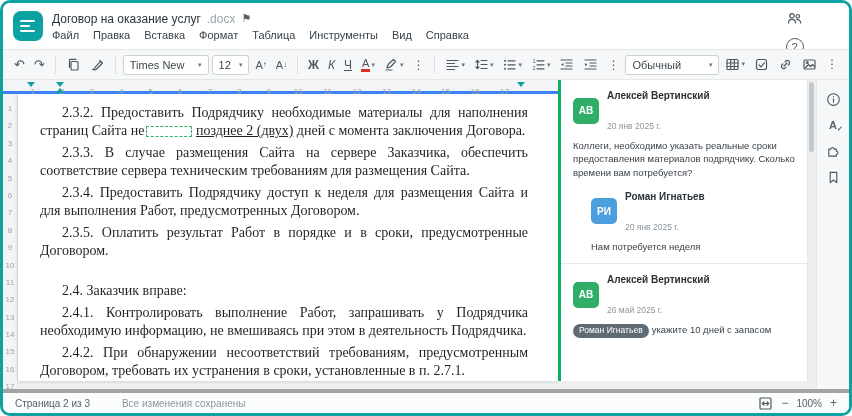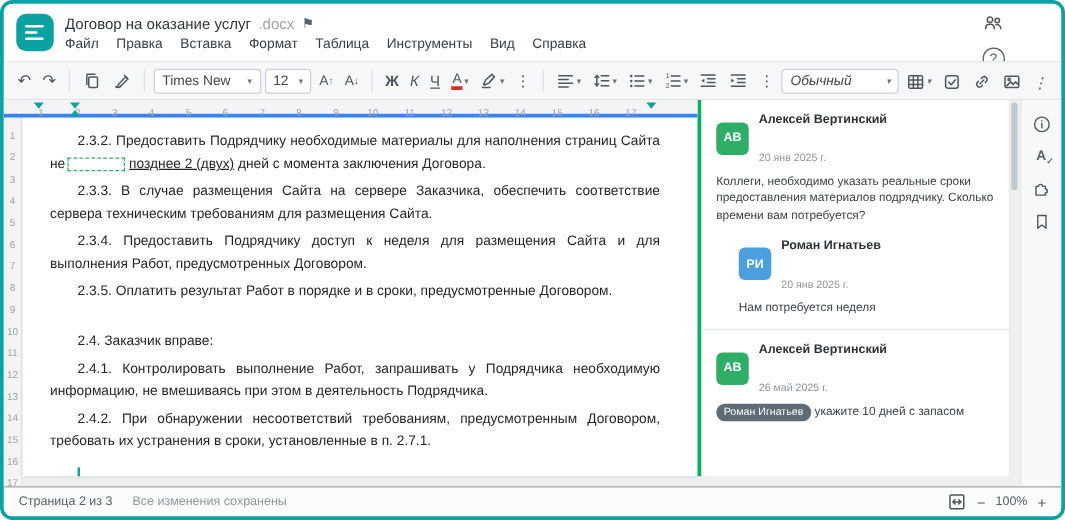--- a/index.html
+++ b/index.html
@@ -37,41 +37,41 @@
              display:flex; align-items:center; padding:0 8px; gap:3px; color:#4D585E; font-size:12px; flex:0 0 auto; }
   .tb-btn { display:flex; align-items:center; gap:1px; padding:2px 3px; border-radius:3px; cursor:default; }
   .glyph { font-size:13px; line-height:1; }
   .caret { font-size:7px; color:#6B767C; }
   .tb-sep { width:1px; height:18px; background:#DDE1E3; margin:0 4px; flex:0 0 auto; }
   .select { display:flex; align-items:center; justify-content:space-between; background:#fff;
             border:1px solid #CBD1D5; border-radius:3px; height:20px; padding:0 6px; font-size:11px; color:#3C474D; }
   .sel-font { width:86px; } .sel-size { width:38px; } .sel-style { width:94px; }
   .b-bold { font-weight:bold; } .b-italic { font-style:italic; } .b-underline { text-decoration:underline; }
   .a-color { font-size:11px; line-height:11px; border-bottom:3px solid #D93025; padding:0 1px; }
-  .tb-right { margin-left:auto; display:flex; align-items:flex-end; gap:3px;font-style:italic; }
+  .tb-right { margin-left:auto; display:flex; align-items:flex-start; gap:3px; }
   .a-small { font-size:11px; } .a-arrow { font-size:8px; margin-left:-1px; }
 
   
   .main { flex:1; display:flex; background:#EDEFF0; min-height:0; }
   .doc-col { flex:1; display:flex; flex-direction:column; min-width:0; }
 
   .ruler-h { height:14px; background:#F3F4F5; border-bottom:3px solid #3b82f6; position:relative; flex:0 0 auto; }
   .hnum { white-space:nowrap; margin-left:15px; }
   .hnum span { display:inline-block; width:29.5px; text-align:center; font-size:8px; color:#9AA3A9; line-height:13px; }
   .mk { position:absolute; width:0; height:0; border-left:4px solid transparent; border-right:4px solid transparent; }
   .mk-down { border-top:5px solid #0CA2A2; top:2px; }
   .mk-up { border-bottom:5px solid #0CA2A2; top:8px; }
 
   .doc-body { flex:1; display:flex; min-height:0; }
   .ruler-v { width:15px; background:#F3F4F5; border-right:1px solid #E4E7E8; padding-top:10px; flex:0 0 auto; }
   .ruler-v span { display:block; height:17.4px; font-size:8px; color:#9AA3A9; text-align:center; }
 
   .canvas { flex:1; min-width:0; padding-bottom:8px; }
   .page { height:100%; background:#fff; box-shadow:0 0 4px rgba(0,0,0,.18); padding:10px 30px 0 22px; overflow:hidden; }
-  .page p { font-family:Liberation Sans, sans-serif; font-size:11px; line-height:18px; color:#1F2326;
+  .page p { font-family:Liberation Serif, serif; font-size:14px; line-height:18px; color:#1F2326;
             text-align:justify; text-indent:22px; margin-bottom:4px; }
   .p-24 { margin-top:22px; }
   .ins { text-decoration:underline; }
   .anchor-box { display:inline-block; width:46px; height:11px; border:1px dashed #2FB36B; vertical-align:middle; margin-left:2px; }
   .cursor { width:2px; height:14px; background:#0CA2A2; margin:12px 0 0 22px; }
 
   
   .comments { width:250px; flex:0 0 auto; display:flex; flex-direction:column; padding-bottom:8px; }
   .comments-inner { flex:1; background:#fff; border-left:3px solid #10AF5F; border-right:1px solid #E6E9EA;
                     padding:10px 12px; overflow:hidden; }
@@ -90,22 +90,22 @@
   .vscroll { width:8px; flex:0 0 auto; padding:2px 1px; }
   .vscroll b { display:block; width:5px; height:70px; background:#C2C8CC; border-radius:3px; }
 
   .side-strip { width:33px; flex:0 0 auto; background:#F7F8F9; border-left:1px solid #E4E7E8;
                 display:flex; flex-direction:column; align-items:center; gap:12px; padding-top:12px; }
   .side-ic { color:#55616A; display:flex; align-items:center; justify-content:center; }
   .spell { font-size:11px; font-weight:bold; color:#55616A; position:relative; }
   .spell .chk { font-size:7px; position:absolute; right:-6px; bottom:-2px; color:#55616A; }
 
   
-  .statusbar { height:24px; background:#FBFCFC; border-top:1px solid #a3a3a3; display:flex; align-items:center;
-               padding:0 12px; font-size:10px; color:#55616A; gap:16px; flex:0 0 auto; }
+  .statusbar { height:24px; background:#FBFCFC; border-top:4px solid #a3a3a3; display:flex; align-items:center;
+               padding:0 12px; font-size:10px; color:#55616A; gap:32px; flex:0 0 auto; }
   .save-status { color:#8D979E; }
   .sb-right { margin-left:auto; display:flex; align-items:center; gap:8px; }
   .zoom-btn { font-size:12px; cursor:default; }
 </style>
 </head>
 <body>
 
 <div class="app">
 
   <div class="titlebar">

